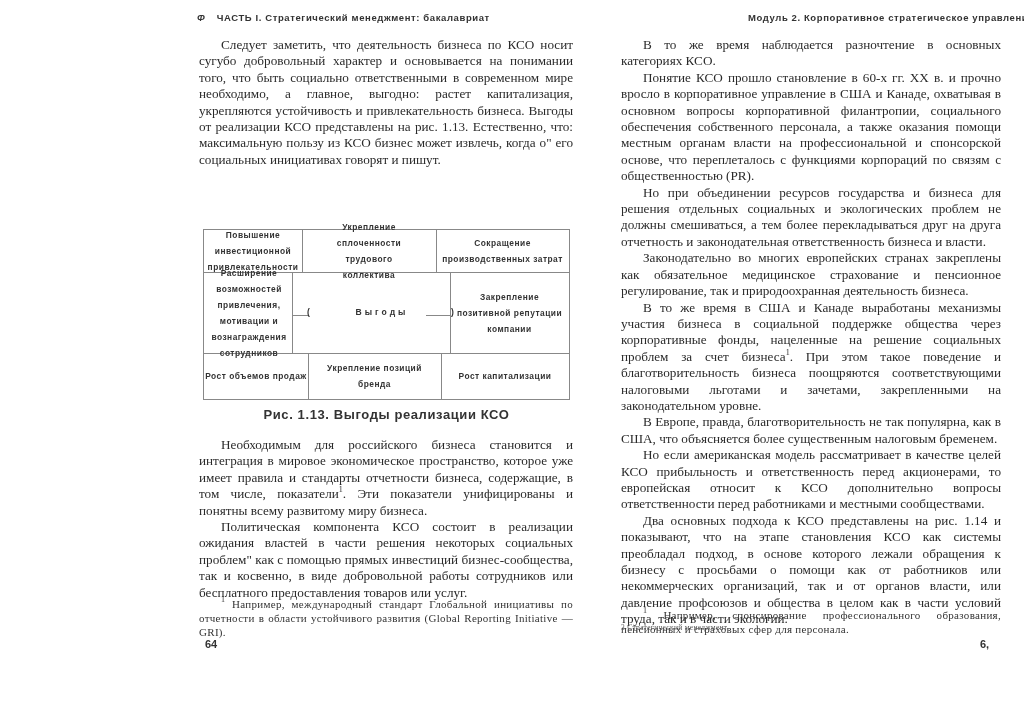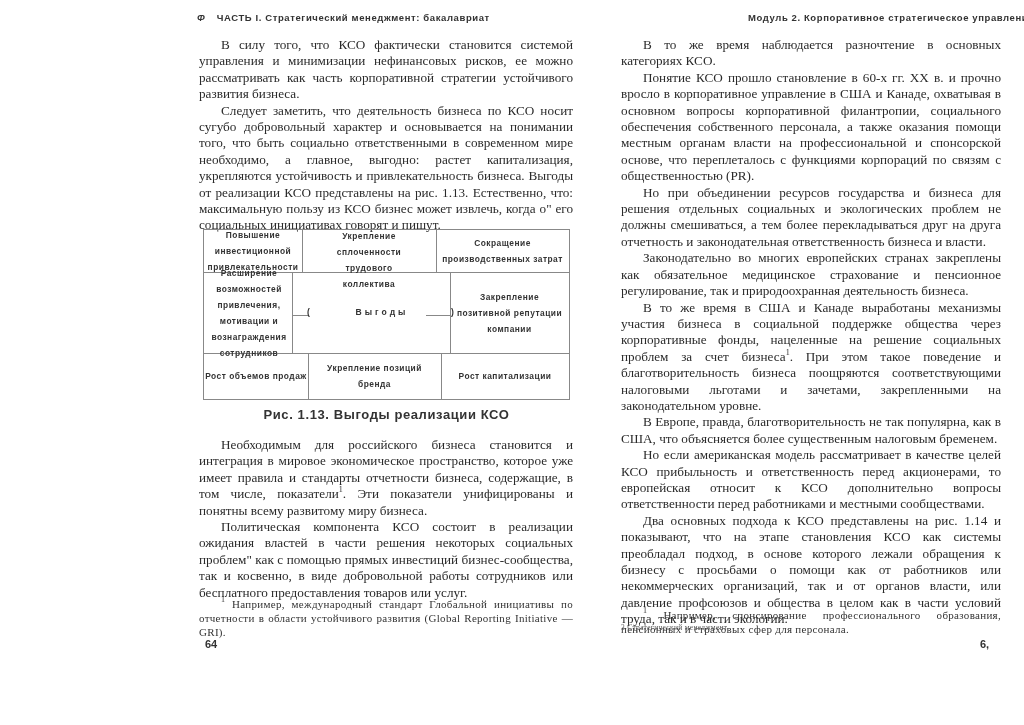--- a/index.html
+++ b/index.html
@@ -37,36 +37,35 @@
 </head>
 <body>
 
 <div class="page" id="page-left">
   <div class="running-head">
     <span class="sym">Φ</span>
     <span>ЧАСТЬ  I. Стратегический менеджмент: бакалавриат</span>
   </div>
 
   <div class="body-text" id="left-text-1">
-    <p>В силу того, что КСО фактически становится системой управления и минимизации нефинансовых рисков, ее можно рассматривать как часть корпоративной стратегии устойчивого развития бизнеса.</p>
     <p>Следует заметить, что деятельность бизнеса по КСО носит сугубо добровольный характер и основывается на понимании того, что быть социально ответственными в современном мире необходимо, а главное, выгодно: растет капитализация, укрепляются устойчивость и привлекательность бизнеса. Выгоды от реализации КСО представлены на рис. 1.13. Естественно, что: максимальную пользу из КСО бизнес может извлечь, когда о" его социальных инициативах говорят и пишут.</p>
   </div>
 
   <div id="diagram">
     <div class="hline" style="top:42px;"></div>
     <div class="hline" style="top:123px;"></div>
     <div class="vline" style="left:98px; top:0; height:42px;"></div>
     <div class="vline" style="left:232px; top:0; height:42px;"></div>
     <div class="vline" style="left:88px; top:42px; height:81px;"></div>
     <div class="vline" style="left:246px; top:42px; height:81px;"></div>
     <div class="vline" style="left:104px; top:123px; height:46px;"></div>
     <div class="vline" style="left:237px; top:123px; height:46px;"></div>
 
     <div class="cell" style="left:0; top:0; width:98px; height:42px;">Повышение инвестиционной привлекательности</div>
-    <div class="cell" style="left:98px; top:0; width:134px; height:42px; padding:0 24px;margin-top:9px;">Укрепление сплоченности трудового коллектива</div>
+    <div class="cell" style="left:98px; top:0; width:134px; height:42px; padding:0 24px;">Укрепление сплоченности трудового коллектива</div>
     <div class="cell" style="left:232px; top:0; width:133px; height:42px; padding:0 4px;">Сокращение производственных затрат</div>
 
     <div class="cell" style="left:2px; top:42px; width:86px; height:81px; padding:0 4px;">Расширение возможностей привлечения, мотивации и вознаграждения сотрудников</div>
     <div class="connector" style="left:88px; width:16px;"></div>
     <div id="center-label">
       <span>(</span>
       <span>Выгоды</span>
       <span>)</span>
     </div>
     <div class="connector" style="left:222px; width:24px;"></div>

